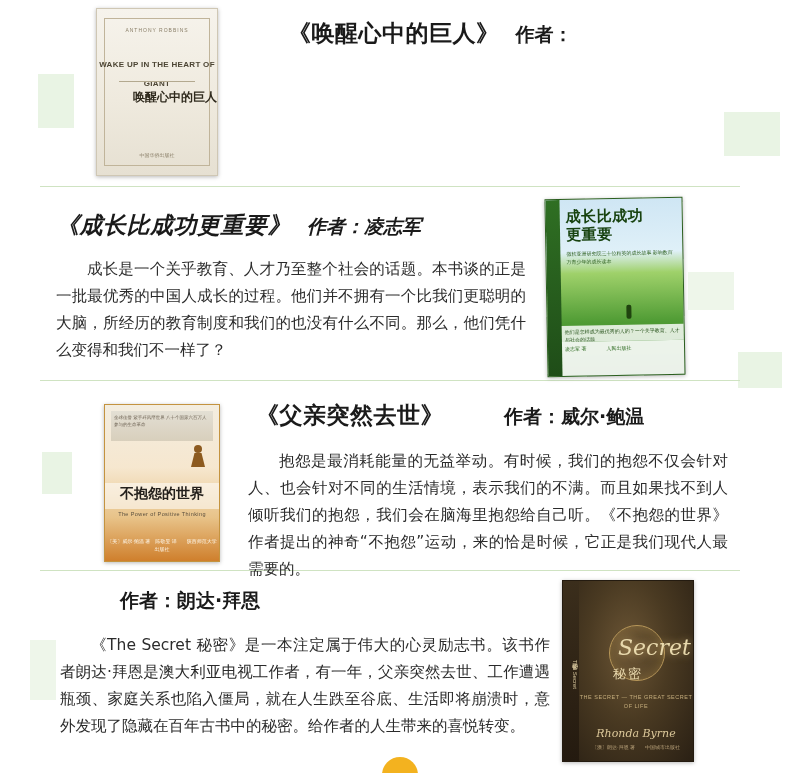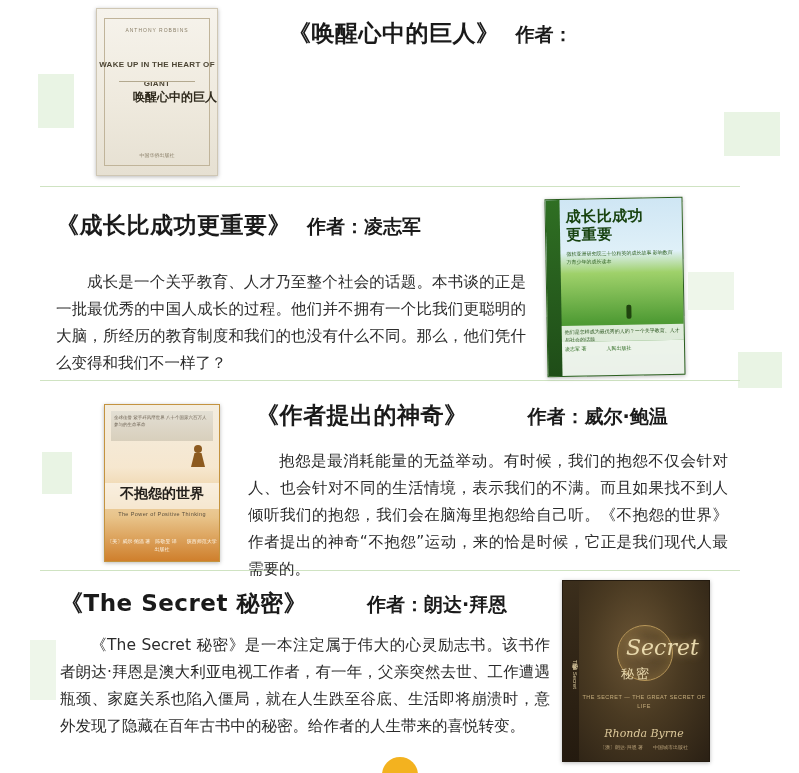--- a/index.html
+++ b/index.html
@@ -185,21 +185,20 @@
   }
   .cover3 .c3-foot {
     position:absolute; left:0; right:0; bottom:8px; text-align:center;
     font-size:5px; color:#fdf4e6; line-height:8px;
   }
 
   
   .cover4 {
     background: radial-gradient(ellipse at 50% 38%, #6b5535 0%, #4a3a22 45%, #2a2014 100%);
     border: 1px solid #241b10;
-    padding-left: 16px;
   }
   .cover4 .c4-spine {
     position:absolute; left:0; top:0; bottom:0; width:16px;
     background: linear-gradient(180deg,#3b2e1c,#241a0f);
     color:#d8c79d; font-size:6px; writing-mode: vertical-rl; padding-top:6px; box-sizing:border-box;
     text-align:center;
   }
   .cover4 .c4-seal {
     position:absolute; left:50%; top:44px; width:54px; height:54px; margin-left:-19px;
     border:1px solid #b9985a; border-radius:50%;
@@ -272,64 +271,63 @@
     <div class="c2-title">
       <span>成长比成功</span><br>
       <span>更重要</span>
     </div>
     <div class="c2-sub">微软亚洲研究院三十位精英的成长故事 影响数百万青少年的成长读本</div>
     <div class="c2-figure"></div>
     <div class="c2-band">他们是怎样成为最优秀的人的？一个关乎教育、人才与社会的话题</div>
     <div class="c2-bot">凌志军 著　　　　人民出版社</div>
   </div>
 
-  <div class="block" style="left:56px; top:210px; width:470px;">
+  <div class="block" style="left:56px; top:210px; width:470px;font-style:italic;">
     <div class="title-row">
       <span class="book-title">《成长比成功更重要》</span>
       <span class="gap-sm"></span>
       <span class="author">作者：</span>
       <span class="author">凌志军</span>
     </div>
   </div>
 
-  <div class="block body-text indent" style="left:56px; top:256px; width:470px;margin-top:13px;">成长是一个关乎教育、人才乃至整个社会的话题。本书谈的正是一批最优秀的中国人成长的过程。他们并不拥有一个比我们更聪明的大脑，所经历的教育制度和我们的也没有什么不同。那么，他们凭什么变得和我们不一样了？</div>
+  <div class="block body-text indent" style="left:56px; top:256px; width:470px;">成长是一个关乎教育、人才乃至整个社会的话题。本书谈的正是一批最优秀的中国人成长的过程。他们并不拥有一个比我们更聪明的大脑，所经历的教育制度和我们的也没有什么不同。那么，他们凭什么变得和我们不一样了？</div>
 
   <div class="cover cover3" style="left:104px; top:404px; width:114px; height:156px;">
     <div class="c3-top">全球佳誉 紫手环风靡世界 八十个国家六百万人参与的生命革命</div>
     <div class="c3-fig"></div>
     <div class="c3-band"></div>
     <div class="c3-title">不抱怨的世界</div>
     <div class="c3-en">The Power of Positive Thinking</div>
     <div class="c3-foot">〔美〕威尔·鲍温 著　陈敬旻 译　　陕西师范大学出版社</div>
   </div>
 
   <div class="block" style="left:256px; top:400px; width:480px;">
     <div class="title-row">
-      <span class="book-title">《作者提出的神奇》</span>
+      <span class="book-title">《父亲突然去世》</span>
       <span class="gap-lg"></span>
       <span class="author">作者：</span>
       <span class="author">威尔·鲍温</span>
     </div>
   </div>
 
   <div class="block body-text indent" style="left:248px; top:448px; width:480px;">抱怨是最消耗能量的无益举动。有时候，我们的抱怨不仅会针对人、也会针对不同的生活情境，表示我们的不满。而且如果找不到人倾听我们的抱怨，我们会在脑海里抱怨给自己听。《不抱怨的世界》作者提出的神奇“不抱怨”运动，来的恰是时候，它正是我们现代人最需要的。</div>
 
   <div class="cover cover4" style="left:562px; top:580px; width:130px; height:180px;">
     <div class="c4-spine">秘密 The Secret</div>
     <div class="c4-seal"></div>
     <div class="c4-logo">Secret</div>
     <div class="c4-cn">秘密</div>
     <div class="c4-en">THE SECRET — THE GREAT SECRET OF LIFE</div>
     <div class="c4-sign">Rhonda Byrne</div>
     <div class="c4-foot">〔澳〕朗达·拜恩 著　　中国城市出版社</div>
   </div>
 
   <div class="block" style="left:60px; top:588px; width:490px;">
     <div class="title-row">
-      <span class="book-title">《The Secret 秘密》</span>
       <span class="gap-lg"></span>
       <span class="author">作者：</span>
       <span class="author">朗达·拜恩</span>
     </div>
   </div>
 
   <div class="block body-text indent" style="left:60px; top:632px; width:490px;">《The Secret 秘密》是一本注定属于伟大的心灵励志书。该书作者朗达·拜恩是澳大利亚电视工作者，有一年，父亲突然去世、工作遭遇瓶颈、家庭关系也陷入僵局，就在人生跌至谷底、生活即将崩溃时，意外发现了隐藏在百年古书中的秘密。给作者的人生带来的喜悦转变。</div>
 
   <div class="page-badge" style="bottom:-20px;"></div>
 

